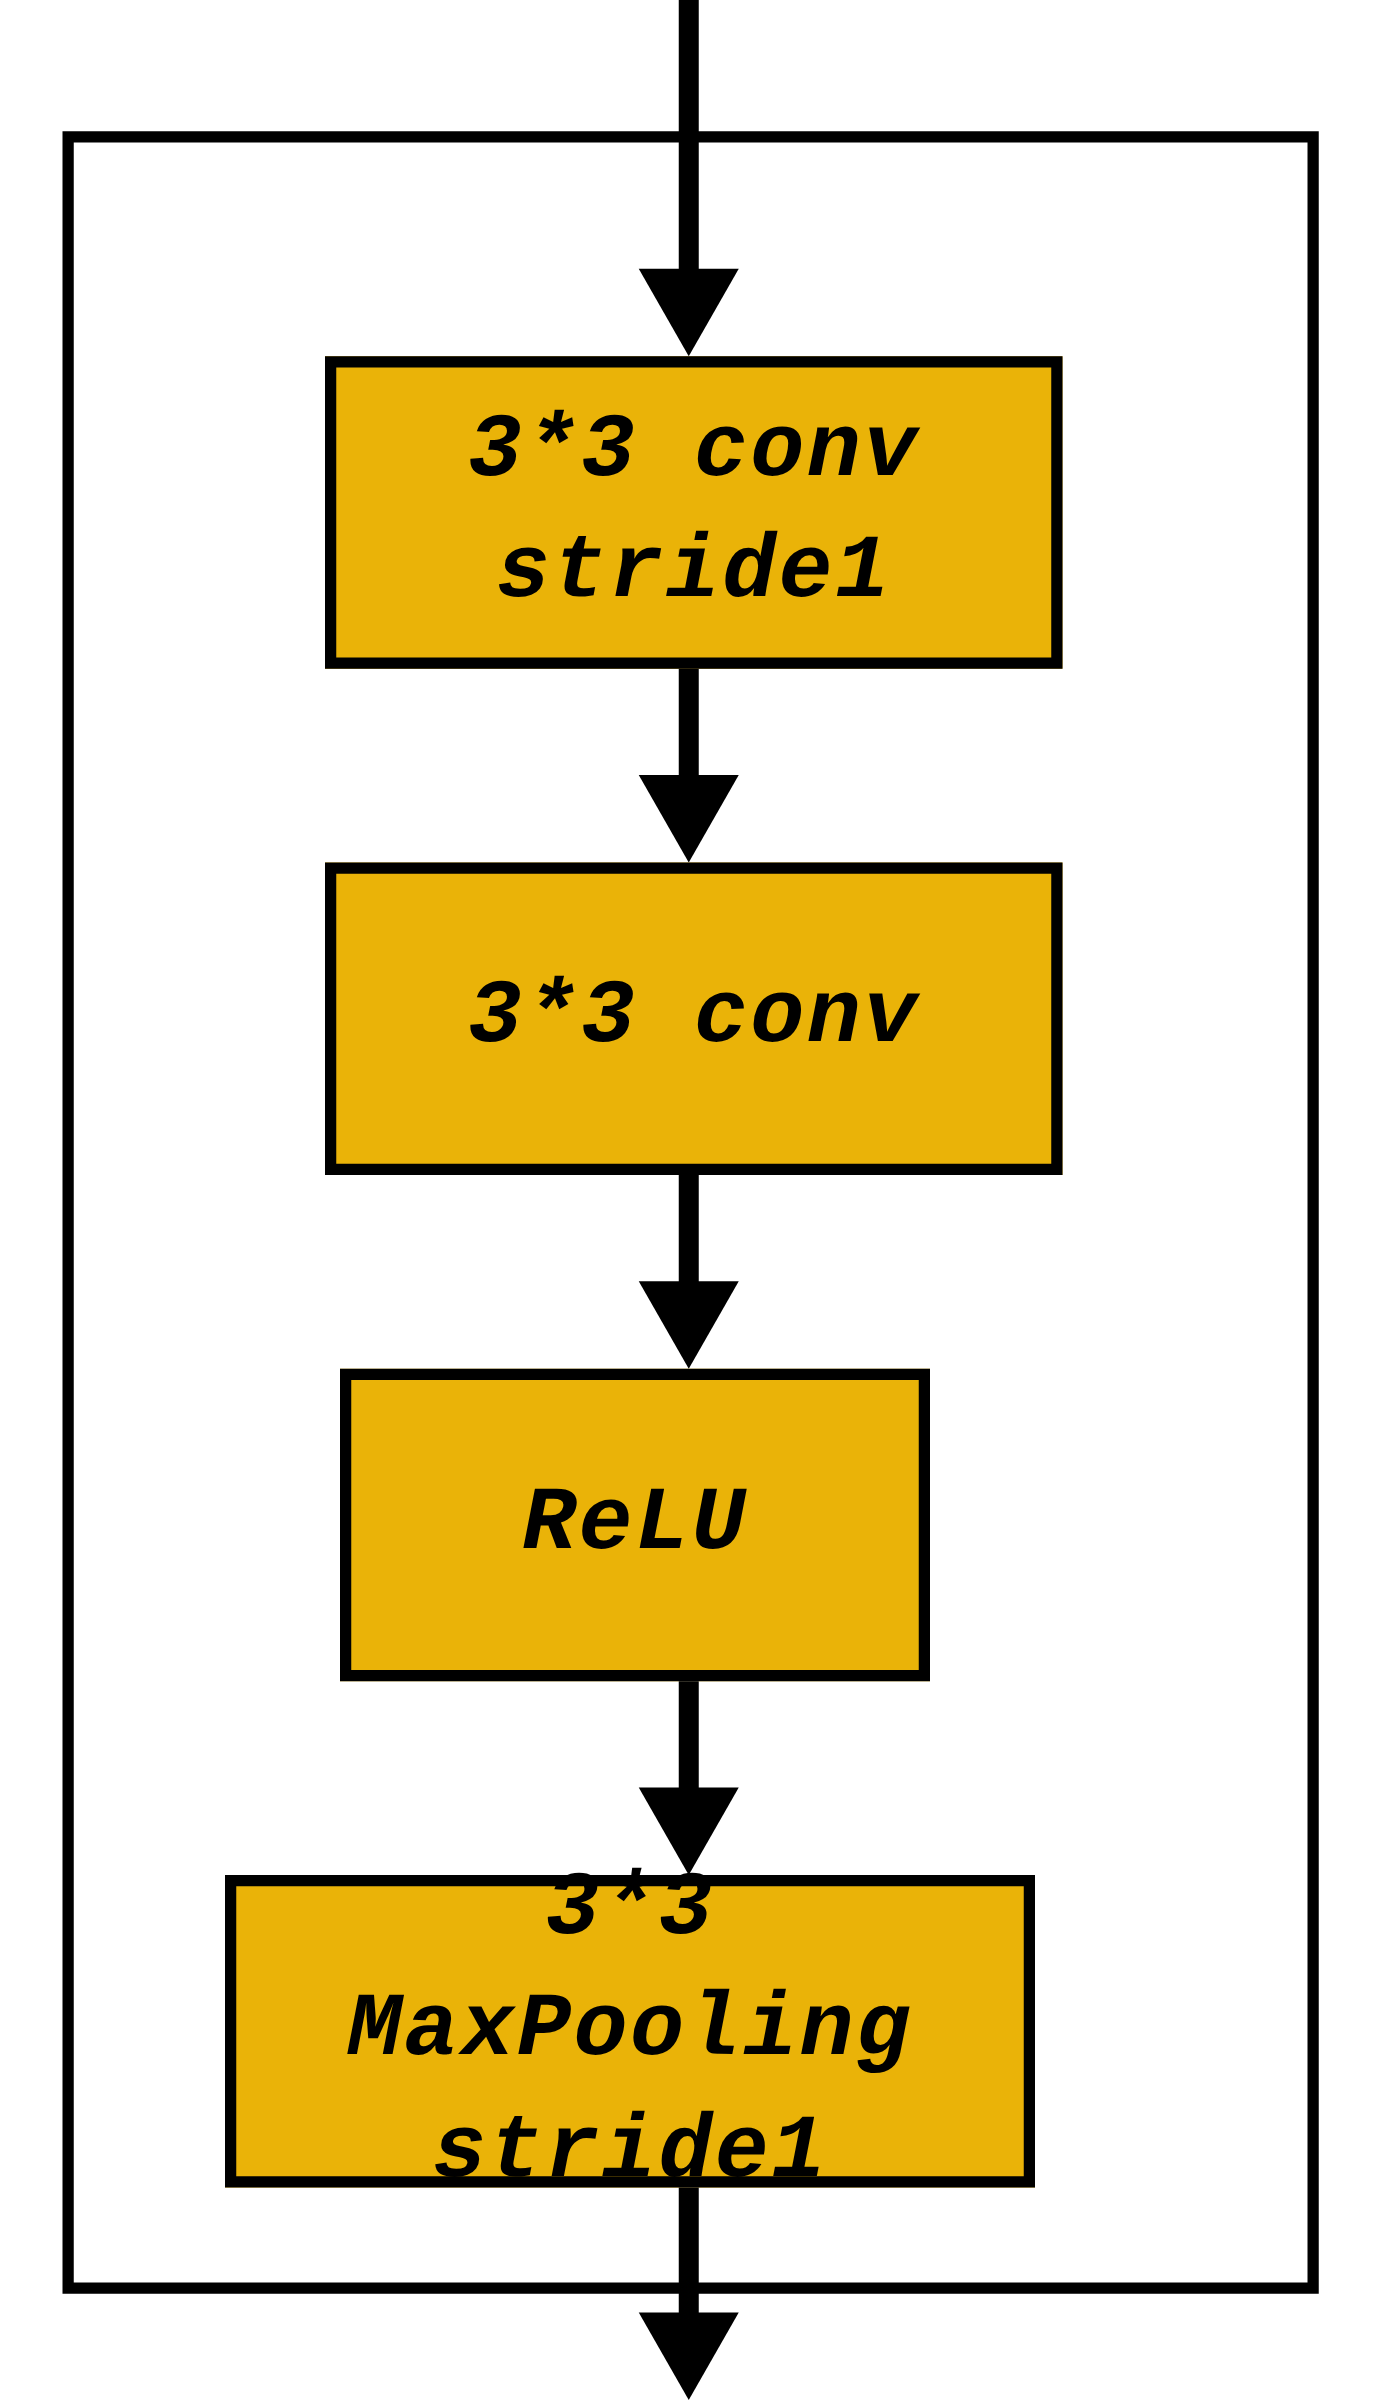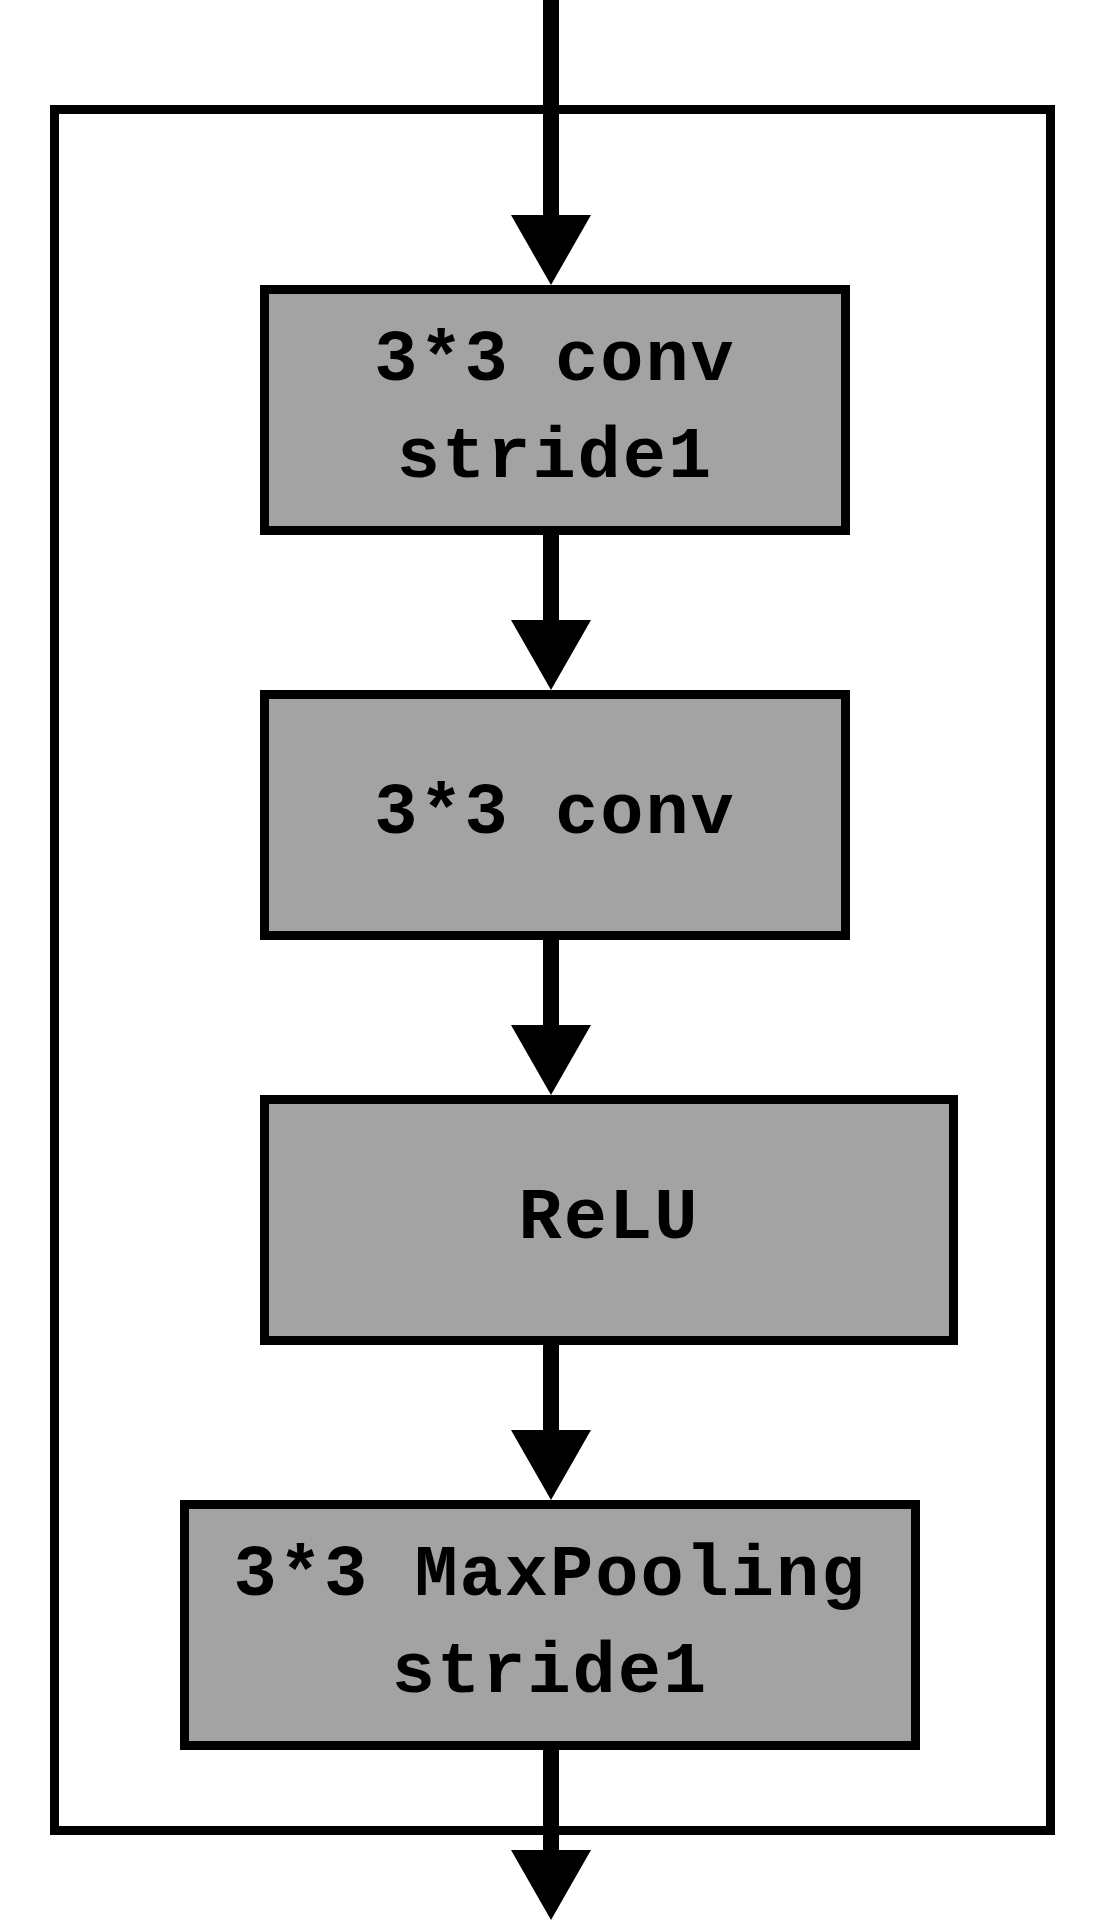--- a/index.html
+++ b/index.html
@@ -18,26 +18,27 @@
       position: absolute;
       left: 50px;
       top: 105px;
       width: 1005px;
       height: 1730px;
       border: 9px solid #000;
     }
     .block {
       position: absolute;
       border: 9px solid #000;
-      background: #a3a3a3;
+      background: #eab308;
       display: flex;
       flex-direction: column;
       justify-content: center;
       align-items: center;
       text-align: center;
+      font-style: italic;
     }
     .block-text {
       font-size: 72px;
       font-weight: bold;
       line-height: 1.35;
       letter-spacing: 2px;
       white-space: pre-line;
     }
     .arrow {
       position: absolute;
@@ -86,30 +87,30 @@
 
 <div class="block" style="left:260px; top:690px; width:590px; height:250px;">
   <div class="block-text">3*3 conv</div>
 </div>
 
 <div class="arrow" style="top:940px; height:155px;">
   <div class="arrow-line" style="height:88px;"></div>
   <div class="arrow-head"></div>
 </div>
 
-<div class="block" style="left:260px; top:1095px; width:698px; height:250px;">
+<div class="block" style="left:272px; top:1095px; width:472px; height:250px;">
   <div class="block-text">ReLU</div>
 </div>
 
 <div class="arrow" style="top:1345px; height:155px;">
   <div class="arrow-line" style="height:88px;"></div>
   <div class="arrow-head"></div>
 </div>
 
-<div class="block" style="left:180px; top:1500px; width:740px; height:250px;">
+<div class="block" style="left:180px; top:1500px; width:648px; height:250px;">
   <div class="block-text">3*3 MaxPooling</div>
   <div class="block-text">stride1</div>
 </div>
 
 <div class="arrow" style="top:1750px; height:170px;">
   <div class="arrow-line" style="height:103px;"></div>
   <div class="arrow-head"></div>
 </div>
 
 </body></html>

